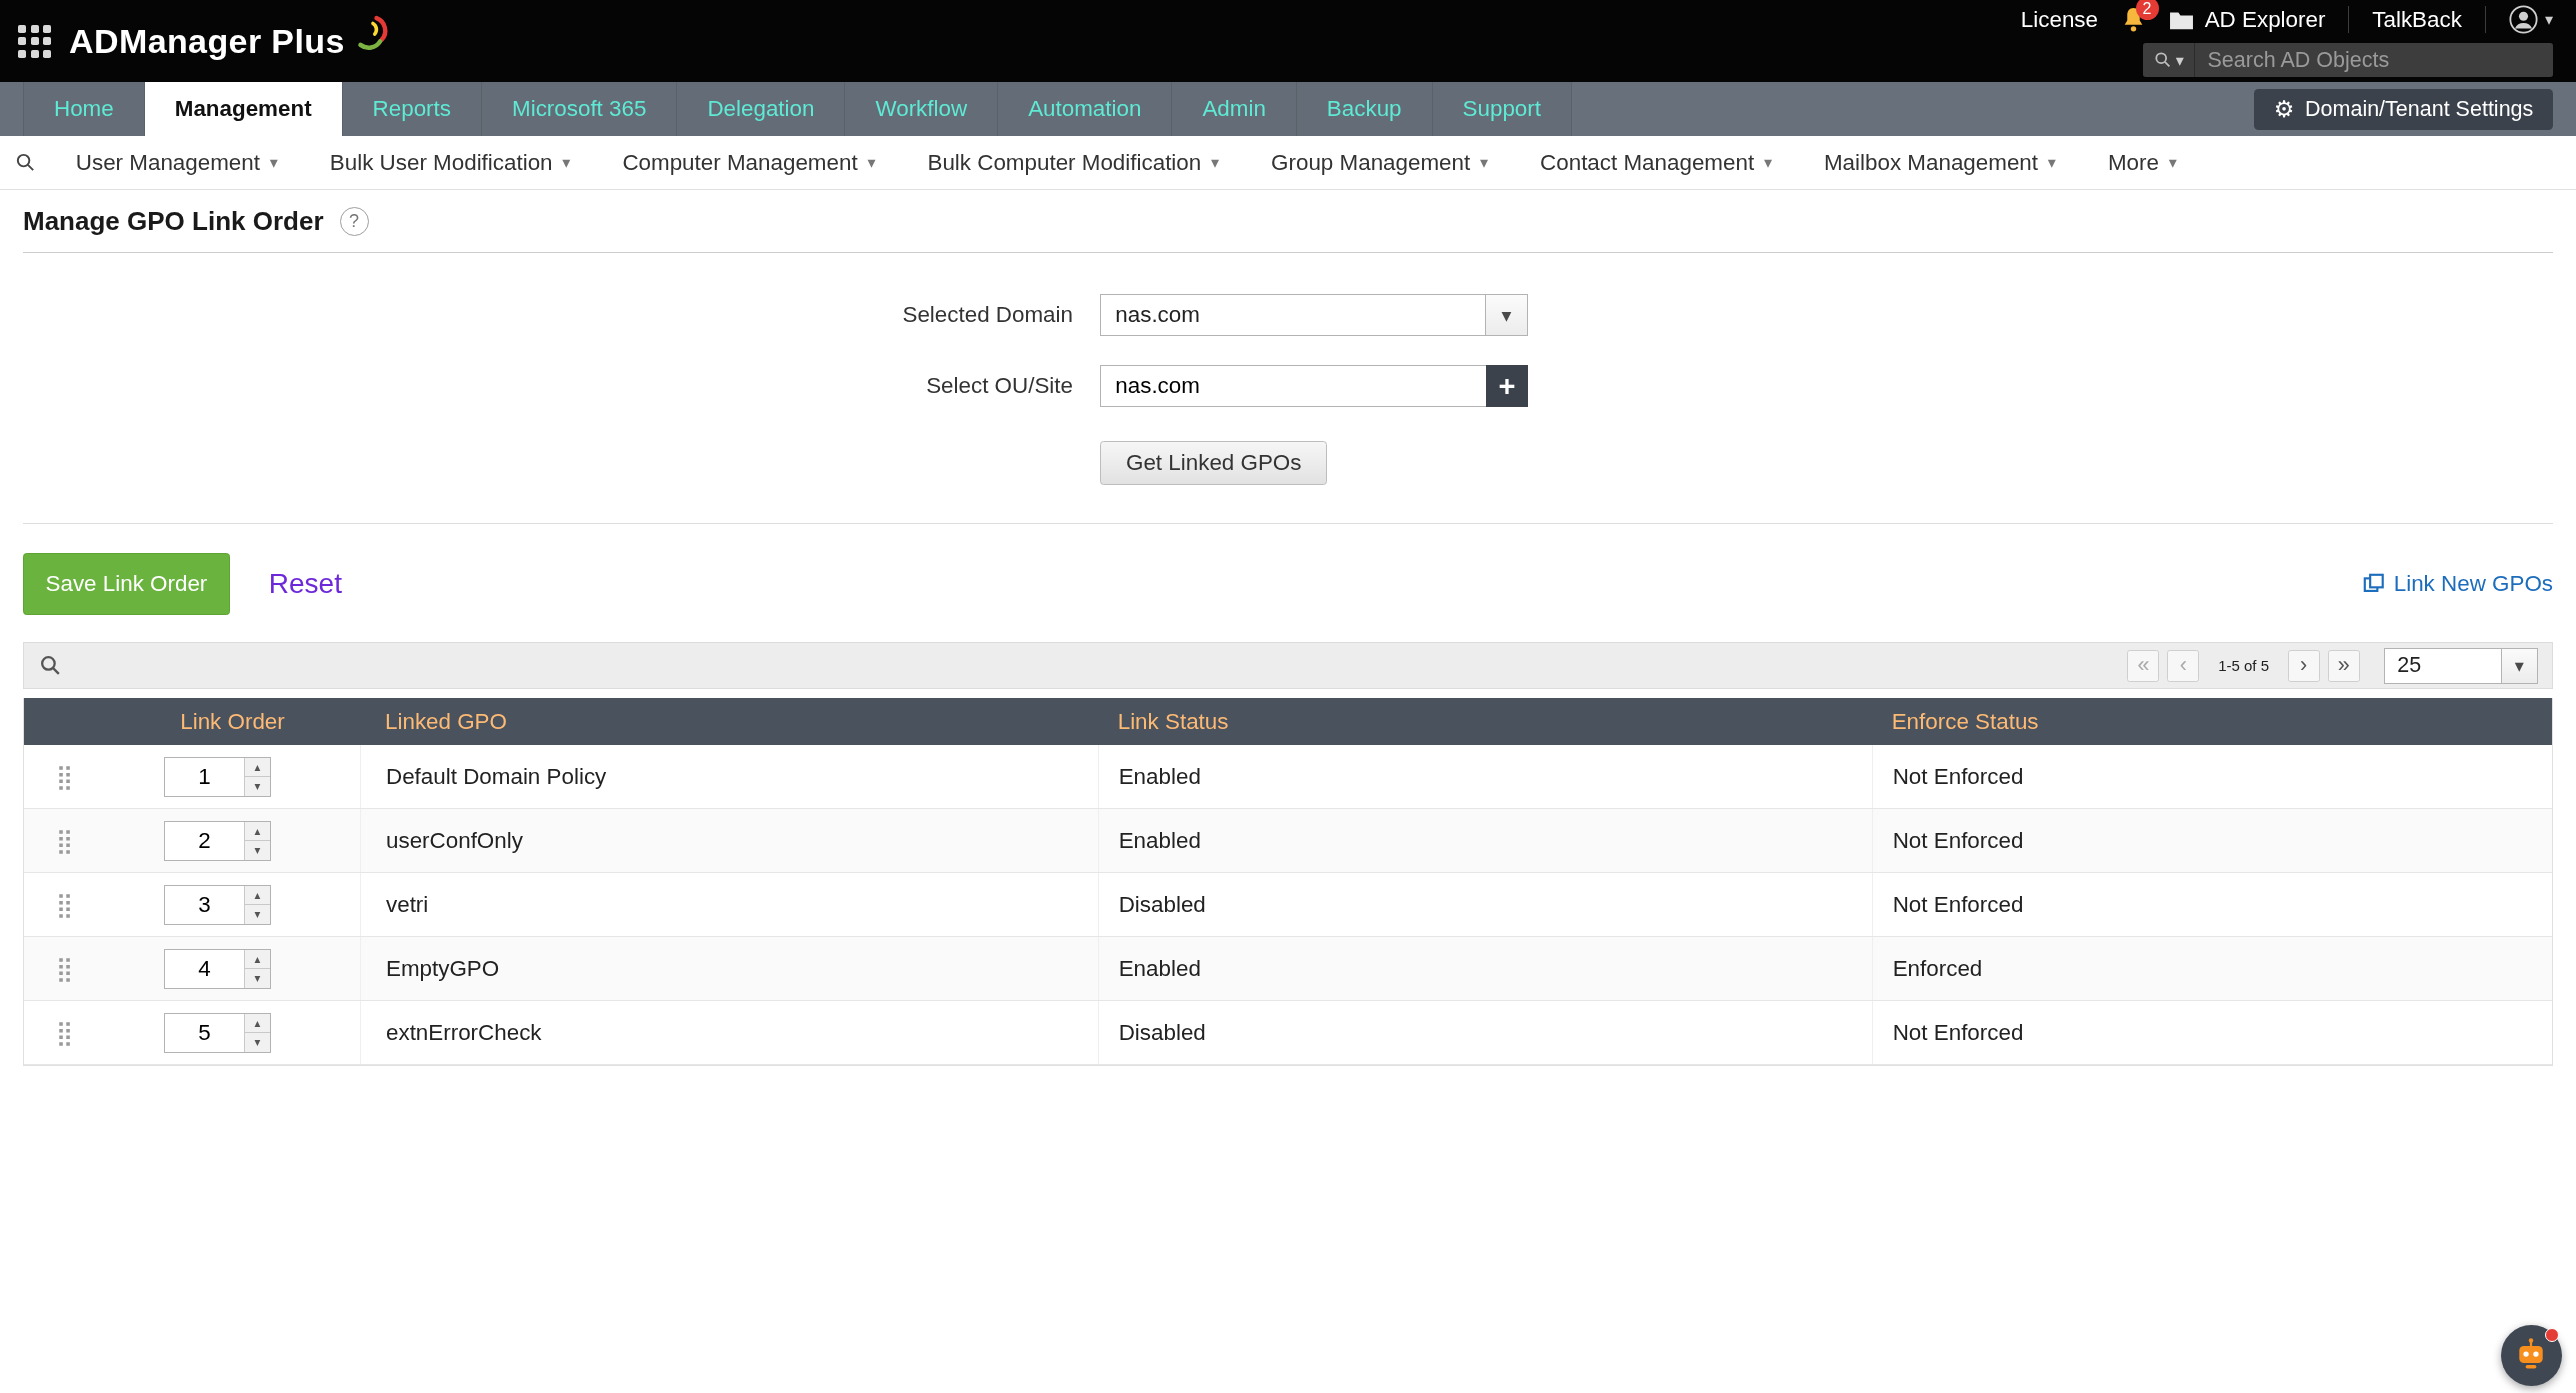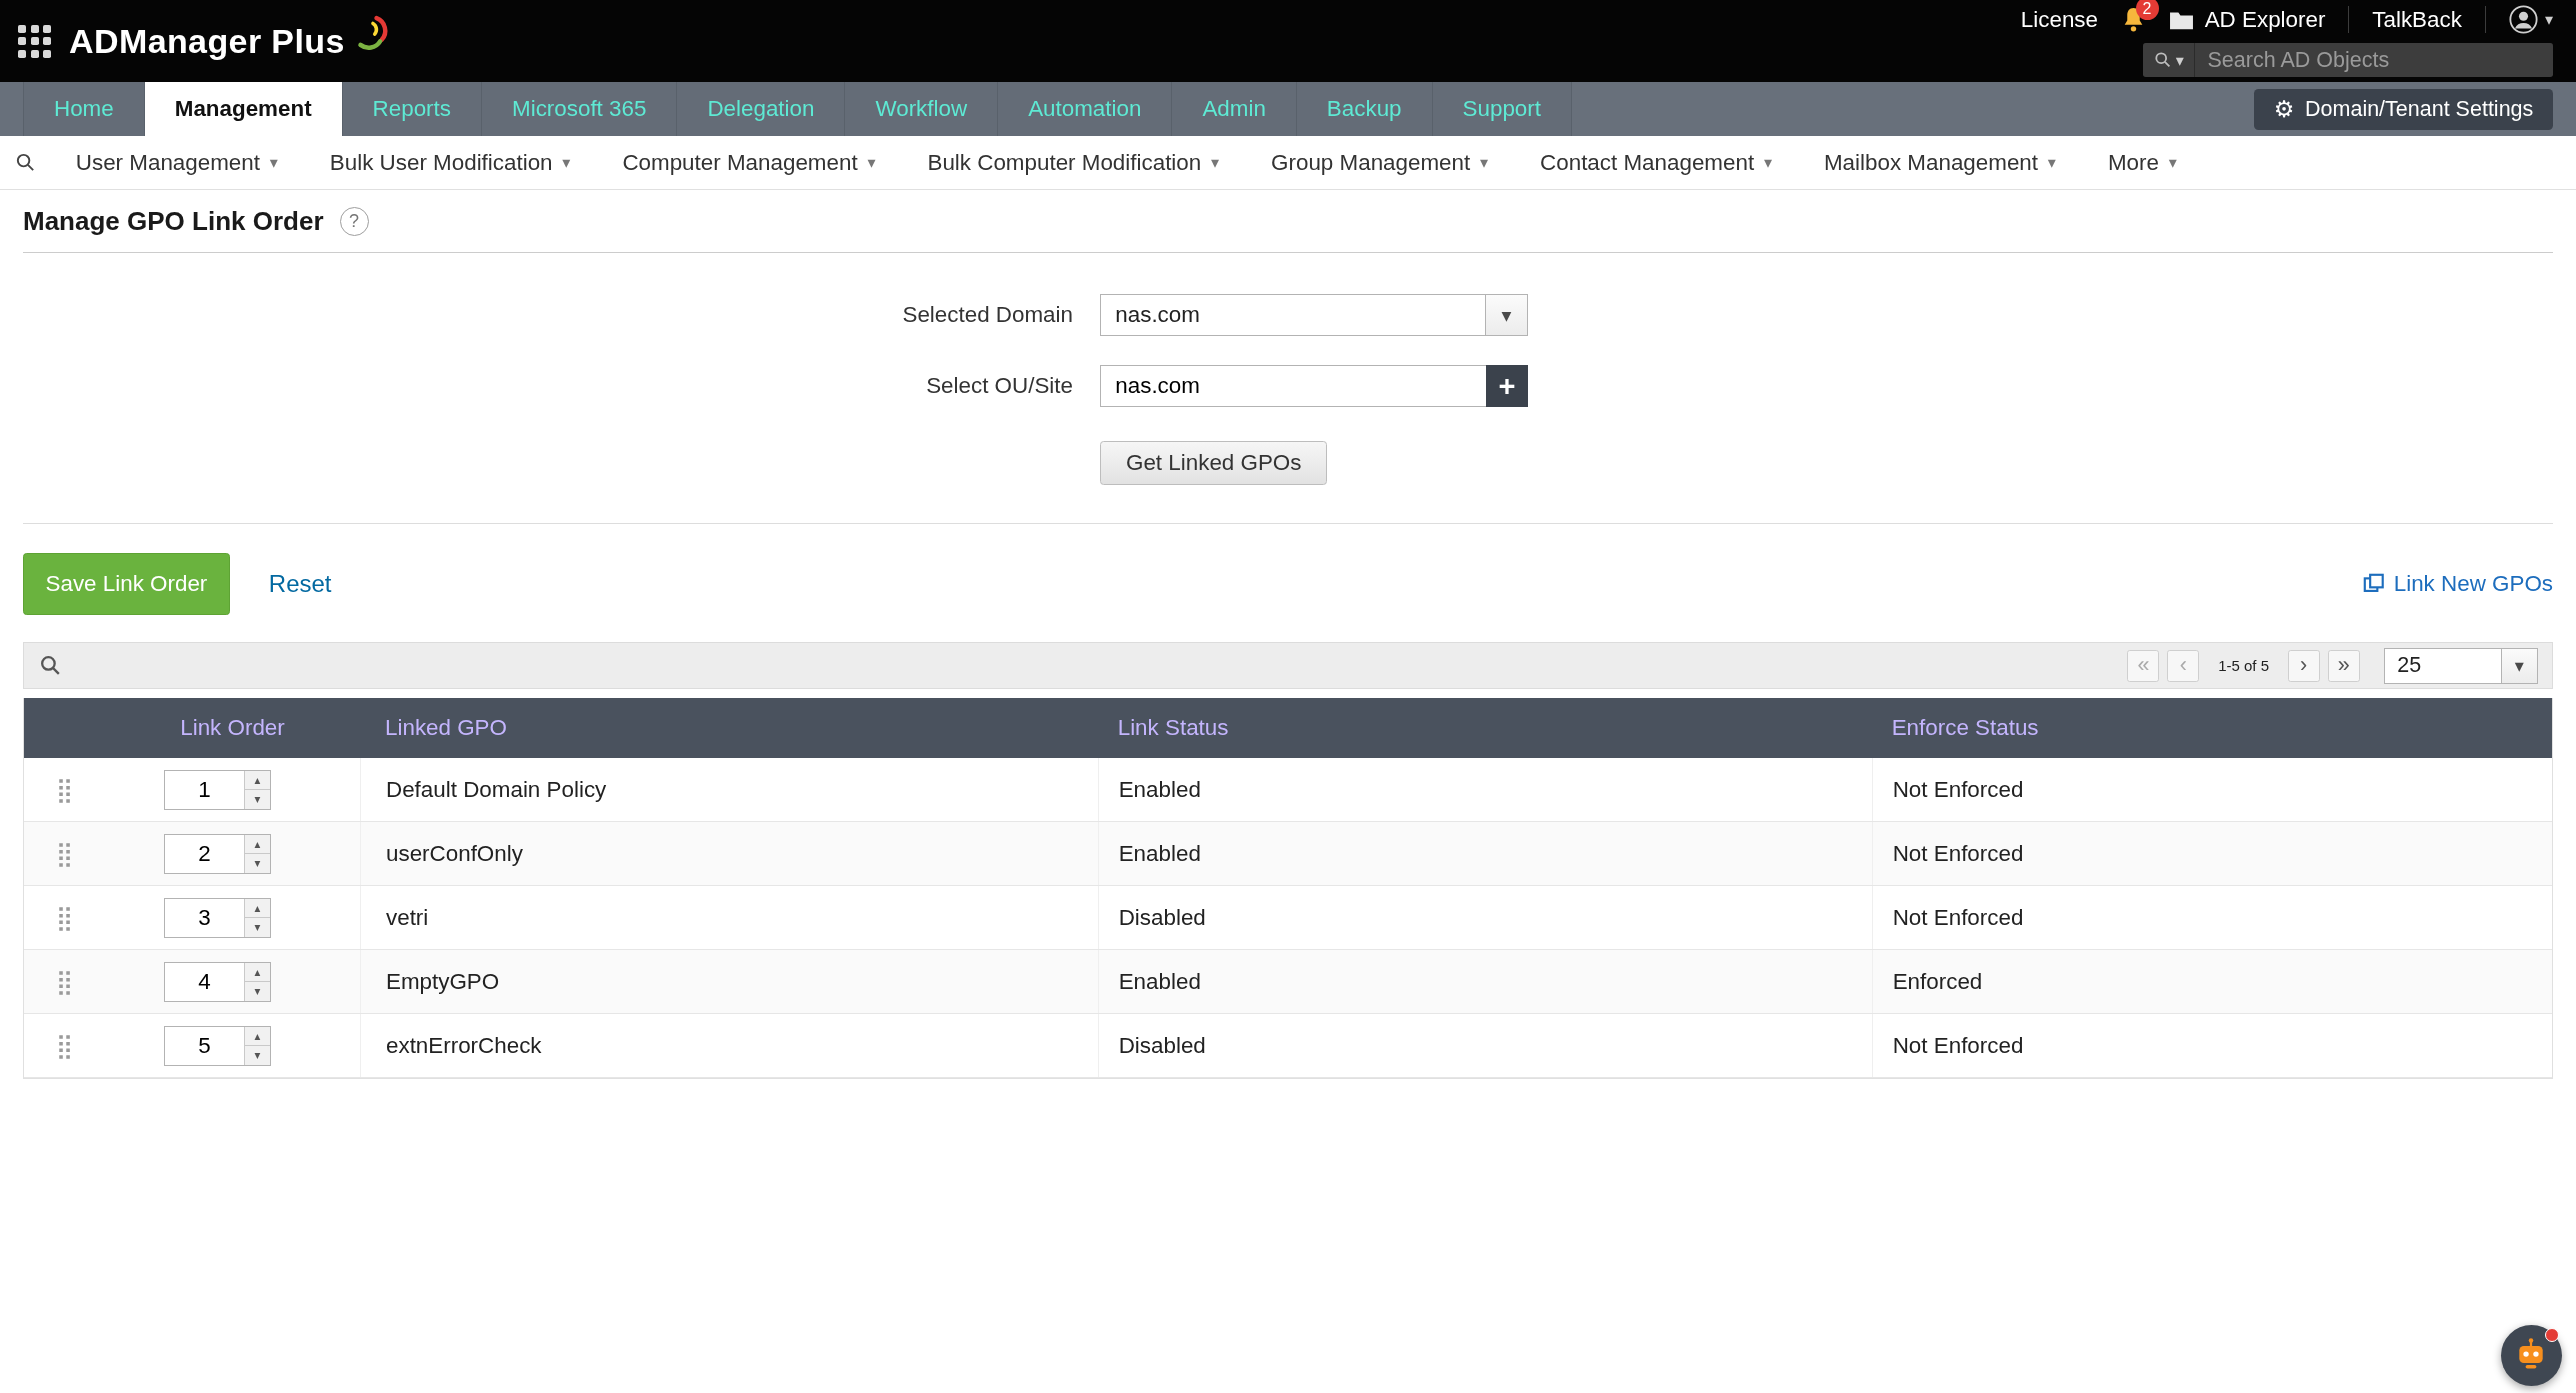--- a/index.html
+++ b/index.html
@@ -66,41 +66,41 @@
     display:flex; align-items:center; justify-content:center; cursor:pointer; }
   .get-btn-row { margin-left:1100px; margin-top:34px; }
   .get-btn { height:44px; padding:0 25px; font-size:22.4px; color:#333; background:linear-gradient(#f6f6f6,#e2e2e2);
     border:0.9px solid #bdbdbd; border-radius:3.6px; cursor:pointer; }
   .divider { border:0; border-top:0.9px solid #ddd; margin:38px 23px 0; }
 
   
   .action-row { display:flex; align-items:center; margin:29px 23px 0; }
   .save-btn { background:#6ab33e; border:0.9px solid #5ea334; color:#fff; font-size:22.4px; height:62px;
     padding:0 21.5px; border-radius:3.6px; cursor:pointer; }
-  .reset-link { margin-left:39px; font-size:24px; color:#0369a1; text-decoration:none; cursor:pointer; }
+  .reset-link { margin-left:39px; font-size:28px; color:#6d28d9; text-decoration:none; cursor:pointer; }
   .link-new { margin-left:auto; display:flex; align-items:center; gap:9px; color:#1d6dbd; font-size:22.4px;
     text-decoration:none; cursor:pointer; }
 
   
   .toolbar { margin:27px 23px 0; height:47px; background:#ededed; border:0.9px solid #dcdcdc;
     display:flex; align-items:center; padding:0 14.3px; }
   .pager { margin-left:auto; display:flex; align-items:center; gap:8px; }
   .pg-btn { width:32px; height:32px; border:0.9px solid #cfcfcf; background:#f7f7f7; border-radius:2.7px;
     display:flex; align-items:center; justify-content:center; font-size:21.5px; color:#555; cursor:pointer; }
   .pg-btn.disabled { color:#aaa; cursor:default; }
   .pg-range { font-size:15px; color:#222; margin:0 10.7px; }
   .size-select { width:154px; height:36px; background:#fff; border:0.9px solid #b3b3b3; display:flex;
     margin-left:16px; cursor:pointer; }
   .size-text { flex:1; display:flex; align-items:center; padding:0 12.5px; font-size:21.5px; }
   .size-caret { width:36px; border-left:0.9px solid #b3b3b3; background:linear-gradient(#fbfbfb,#ececec);
     display:flex; align-items:center; justify-content:center; color:#4a4a4a; font-size:18px; }
 
   
   .gpo-table { margin:9px 23px 0; border:0.9px solid #e0e0e0; border-top:0; }
-  .thead { display:flex; align-items:center; background:#4a525e; height:60px; color:#c4b5fd; font-size:22.4px; }
+  .thead { display:flex; align-items:center; background:#4a525e; height:47px; color:#fdba74; font-size:22.4px; }
   .c-drag { width:81px; display:flex; align-items:center; justify-content:center; }
   .c-order { width:255px; }
   .c-gpo { width:738px; padding-left:25px; }
   .c-status { width:774px; padding-left:19.7px; }
   .c-enforce { flex:1; padding-left:19.7px; }
   .thead .c-order { text-align:center; }
   .trow { display:flex; align-items:center; height:64px; background:#fff; border-bottom:0.9px solid #e6e6e6;
     font-size:22.4px; color:#222; }
   .trow:nth-child(odd) { background:#fafafa; }
   .trow .c-gpo, .trow .c-status, .trow .c-enforce { border-left:0.9px solid #efefef; height:100%; display:flex; align-items:center; }

